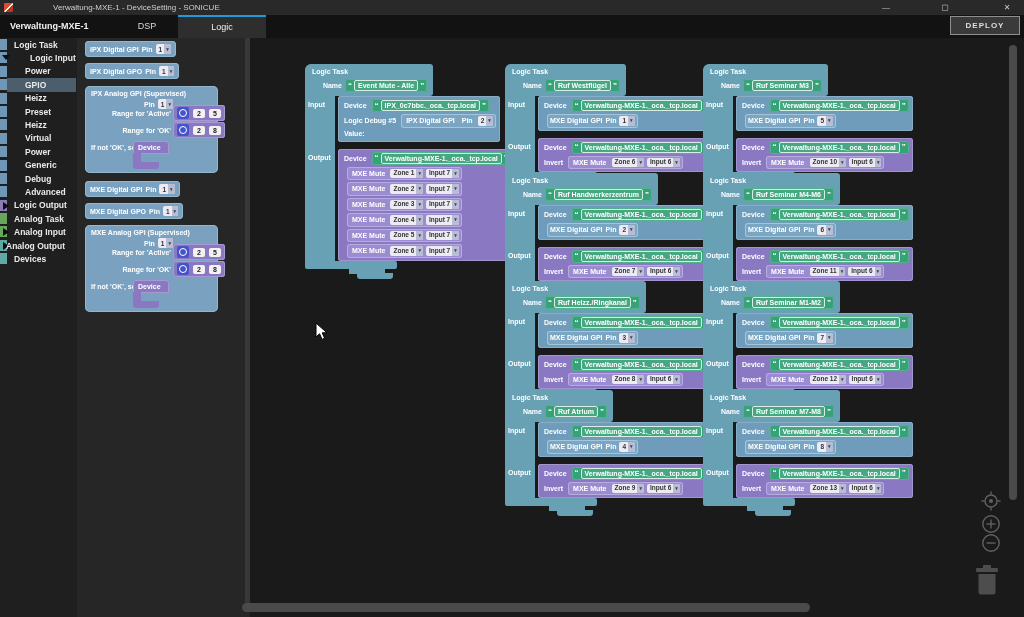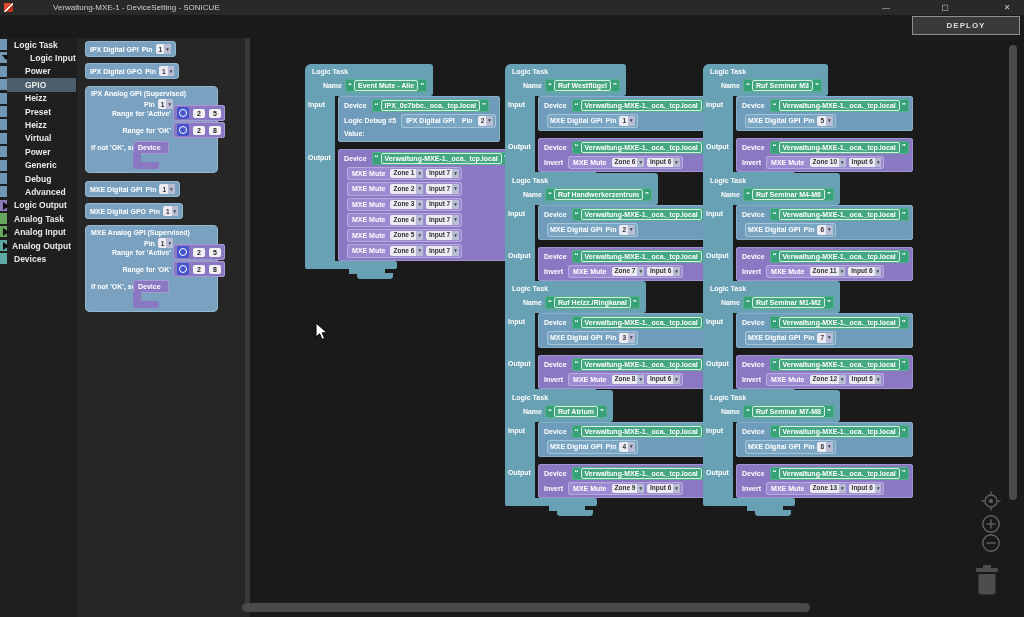--- a/index.html
+++ b/index.html
@@ -9,21 +9,21 @@
   .titlebar{position:absolute;left:0;top:0;width:1024px;height:15px;background:#292929;display:flex;align-items:center;gap:34px;}
   .applogo{width:9px;height:9px;margin-left:4px;background:linear-gradient(135deg,#e04a2f 0 46%,#fff 46% 58%,#b93322 58%);border-radius:1px;}
   .apptitle{margin-left:6px;font-size:8px;color:#cfcfcf;}
   .winbtn{position:absolute;top:0;width:16px;height:15px;color:#c9c9c9;font-size:8px;display:flex;align-items:center;justify-content:center;cursor:default;}
   
   .tabbar{position:absolute;left:0;top:15px;width:1024px;height:23px;background:#121212;}
   .devtab{position:absolute;left:10px;top:0;height:23px;line-height:23px;font-size:9px;font-weight:bold;color:#f0f0f0;}
   .dsptab{position:absolute;left:122px;top:0;width:50px;height:23px;line-height:23px;text-align:center;font-size:9px;color:#d8d8d8;}
   .logictab{position:absolute;left:178px;top:0;width:88px;height:23px;line-height:21px;text-align:center;
             font-size:9px;color:#eee;background:#2e2e2e;border-top:2px solid #1e9ad6;box-sizing:border-box;}
-  .deploy{position:absolute;right:4px;top:16px;width:108px;height:19px;line-height:17px;text-align:center;
+  .deploy{position:absolute;right:4px;top:16px;width:70px;height:19px;line-height:17px;text-align:center;
           background:#3a3a3a;border:1px solid #8f8f8f;color:#ddd;font-size:8px;font-weight:bold;letter-spacing:1px;box-sizing:border-box;}
   
   .sidebar{position:absolute;left:0;top:38px;width:77px;bottom:0;background:#1f1f1f;}
   .sb-row{position:relative;height:13.4px;display:flex;align-items:center;cursor:default;}
   .sb-row.sel::before{content:"";position:absolute;left:7px;right:1px;top:0;bottom:0;background:#4c5e6c;}
   .sb-ic{position:absolute;left:0;top:1px;width:7px;height:11px;}
   .sb-ic.arr-down::after{content:"";position:absolute;left:2px;top:3px;border:4px solid transparent;border-top:5px solid #0d0d0d;border-bottom:none;}
   .sb-ic.arr-right::after{content:"";position:absolute;left:3px;top:2px;border:4px solid transparent;border-left:6px solid #0d0d0d;border-right:none;}
   .sb-lb{position:relative;font-size:8.5px;font-weight:bold;color:#e9e9e9;white-space:nowrap;}
   
@@ -90,20 +90,25 @@
 <div id="app">
 
   <div class="titlebar">
     <span class="applogo"></span>
     <span class="apptitle">Verwaltung-MXE-1 - DeviceSetting - SONICUE</span>
     <span class="winbtn" style="left:878px">—</span>
     <span class="winbtn" style="left:937px">▢</span>
     <span class="winbtn" style="left:999px">✕</span>
   </div>
 
+  <div class="tabbar">
+    <span class="devtab">Verwaltung-MXE-1</span>
+    <span class="dsptab">DSP</span>
+    <span class="logictab">Logic</span>
+  </div>
   <div class="deploy">DEPLOY</div>
 
   <div class="sidebar">
       <div class="sb-row">
         <span class="sb-ic" style="background: rgb(112, 151, 181);"></span>
         <span class="sb-lb" style="margin-left: 14px;">Logic Task</span>
       </div>
       <div class="sb-row">
         <span class="sb-ic arr-down" style="background: rgb(112, 151, 181);"></span>
         <span class="sb-lb" style="margin-left: 30px;">Logic Input</span>
@@ -155,21 +160,21 @@
       <div class="sb-row">
         <span class="sb-ic" style="background: rgb(104, 165, 94);"></span>
         <span class="sb-lb" style="margin-left: 14px;">Analog Task</span>
       </div>
       <div class="sb-row">
         <span class="sb-ic arr-right" style="background: rgb(104, 165, 94);"></span>
         <span class="sb-lb" style="margin-left: 14px;">Analog Input</span>
       </div>
       <div class="sb-row">
         <span class="sb-ic arr-right" style="background: rgb(95, 169, 165);"></span>
-        <span class="sb-lb" style="margin-left: 12px;">Analog Output</span>
+        <span class="sb-lb" style="margin-left: 6px;">Analog Output</span>
       </div>
       <div class="sb-row">
         <span class="sb-ic" style="background: rgb(95, 169, 165);"></span>
         <span class="sb-lb" style="margin-left: 14px;">Devices</span>
       </div>
     </div>
 
   <div class="flyout">
     <div class="fly-track"></div>
   <div class="pblk" style="left: 8px; top: 3px;">

